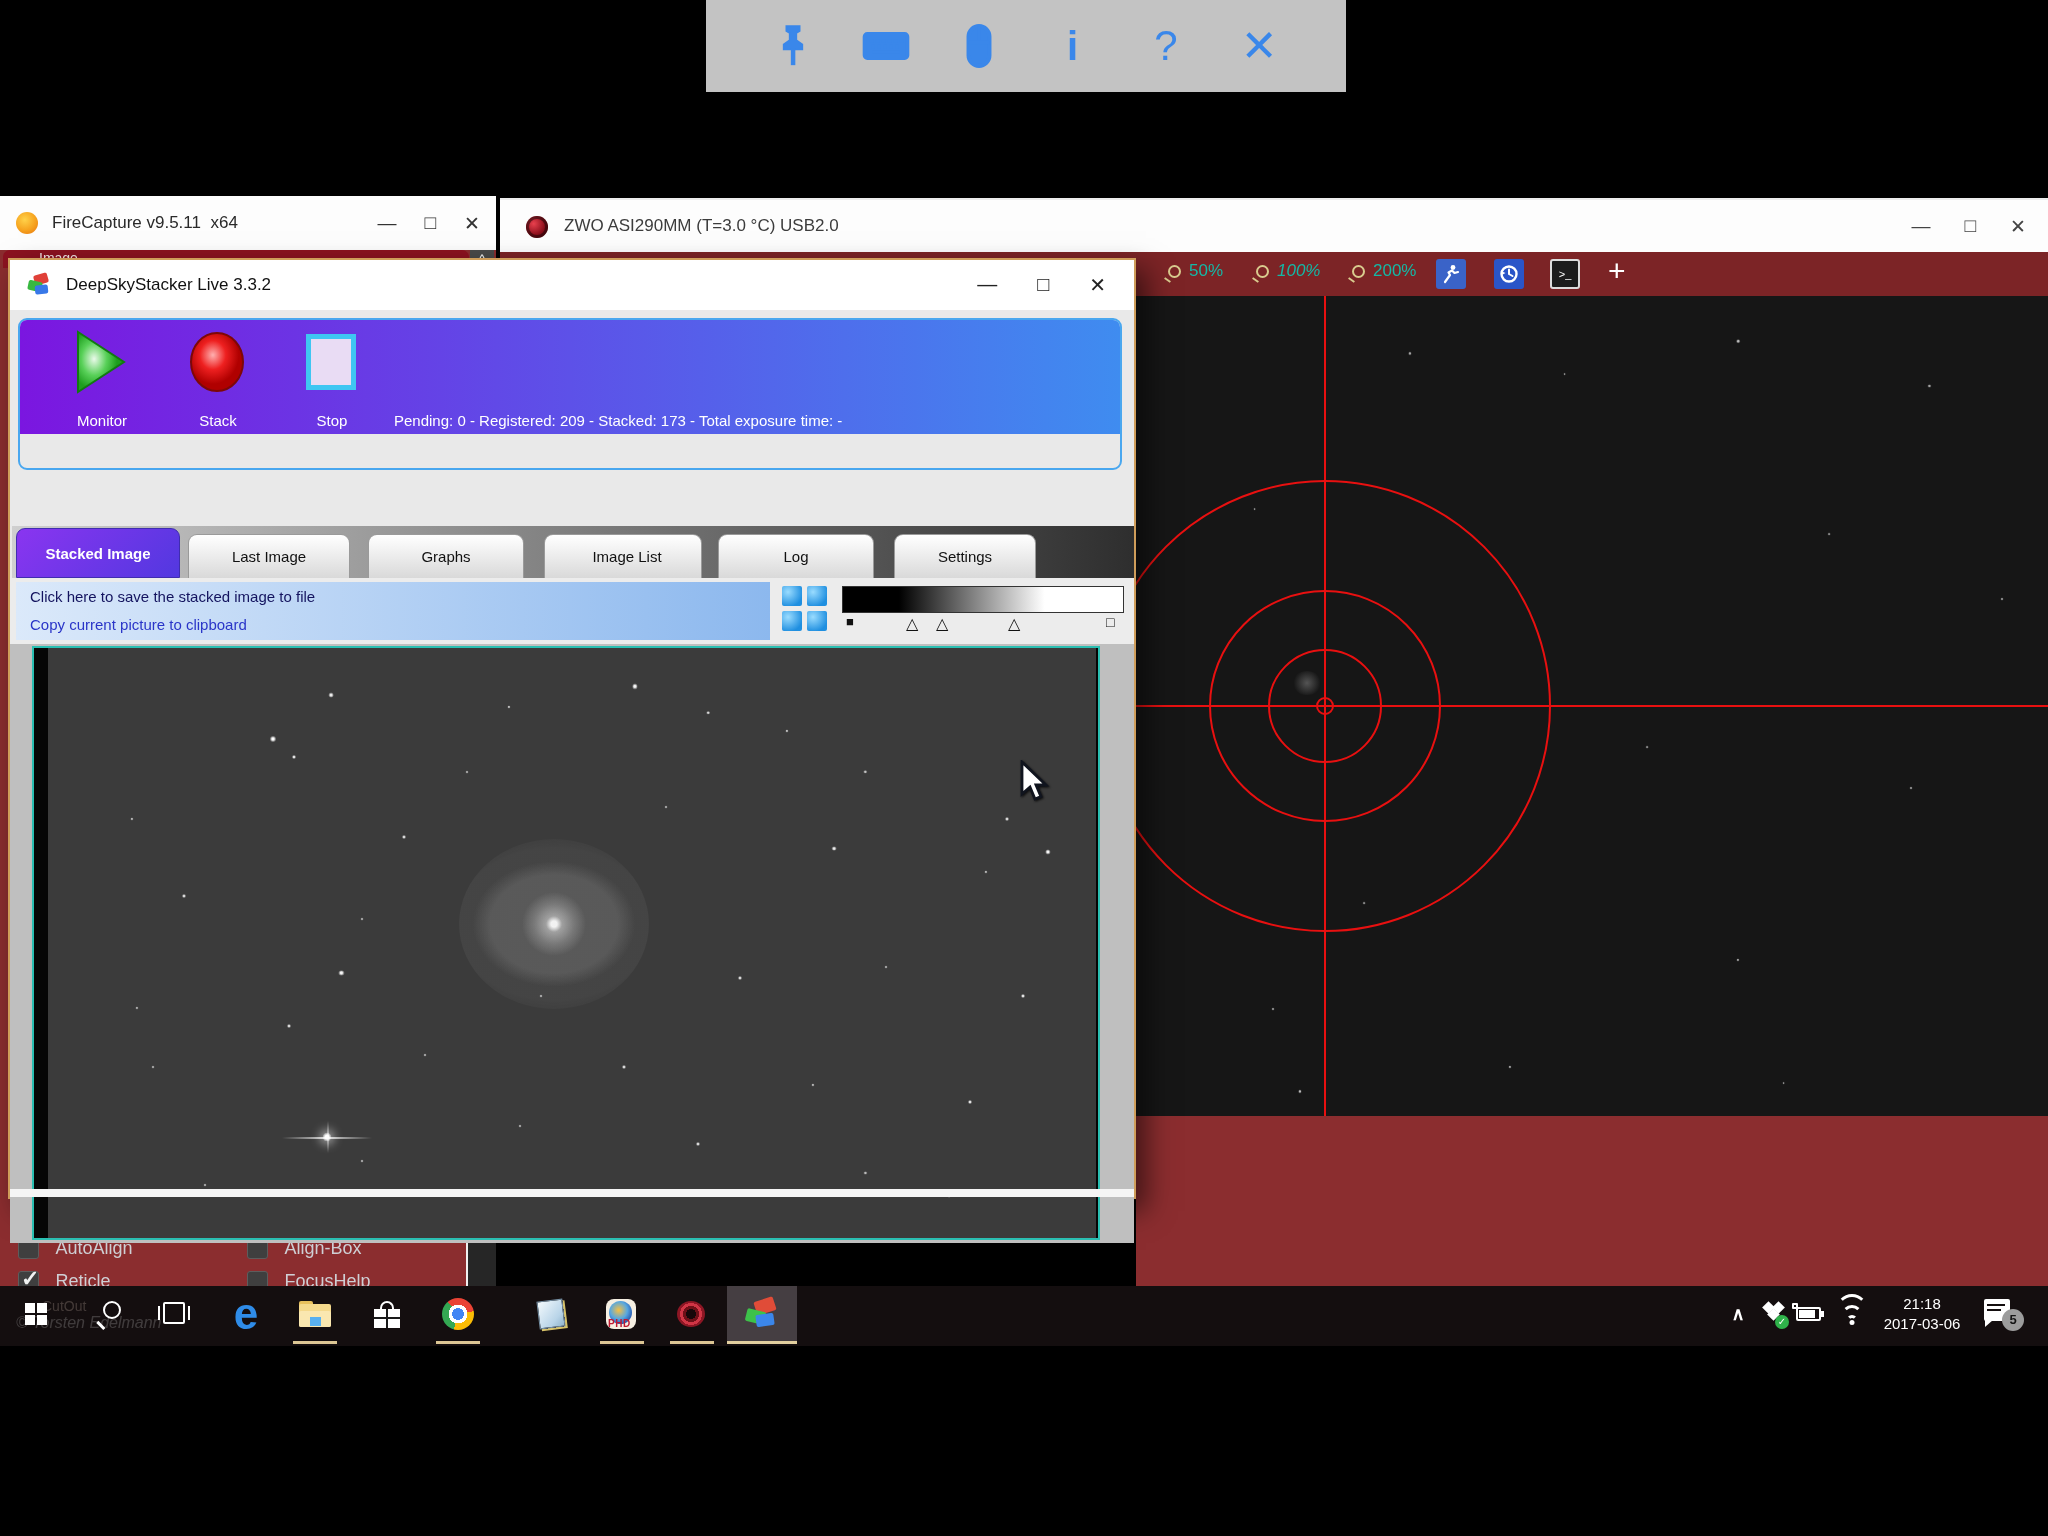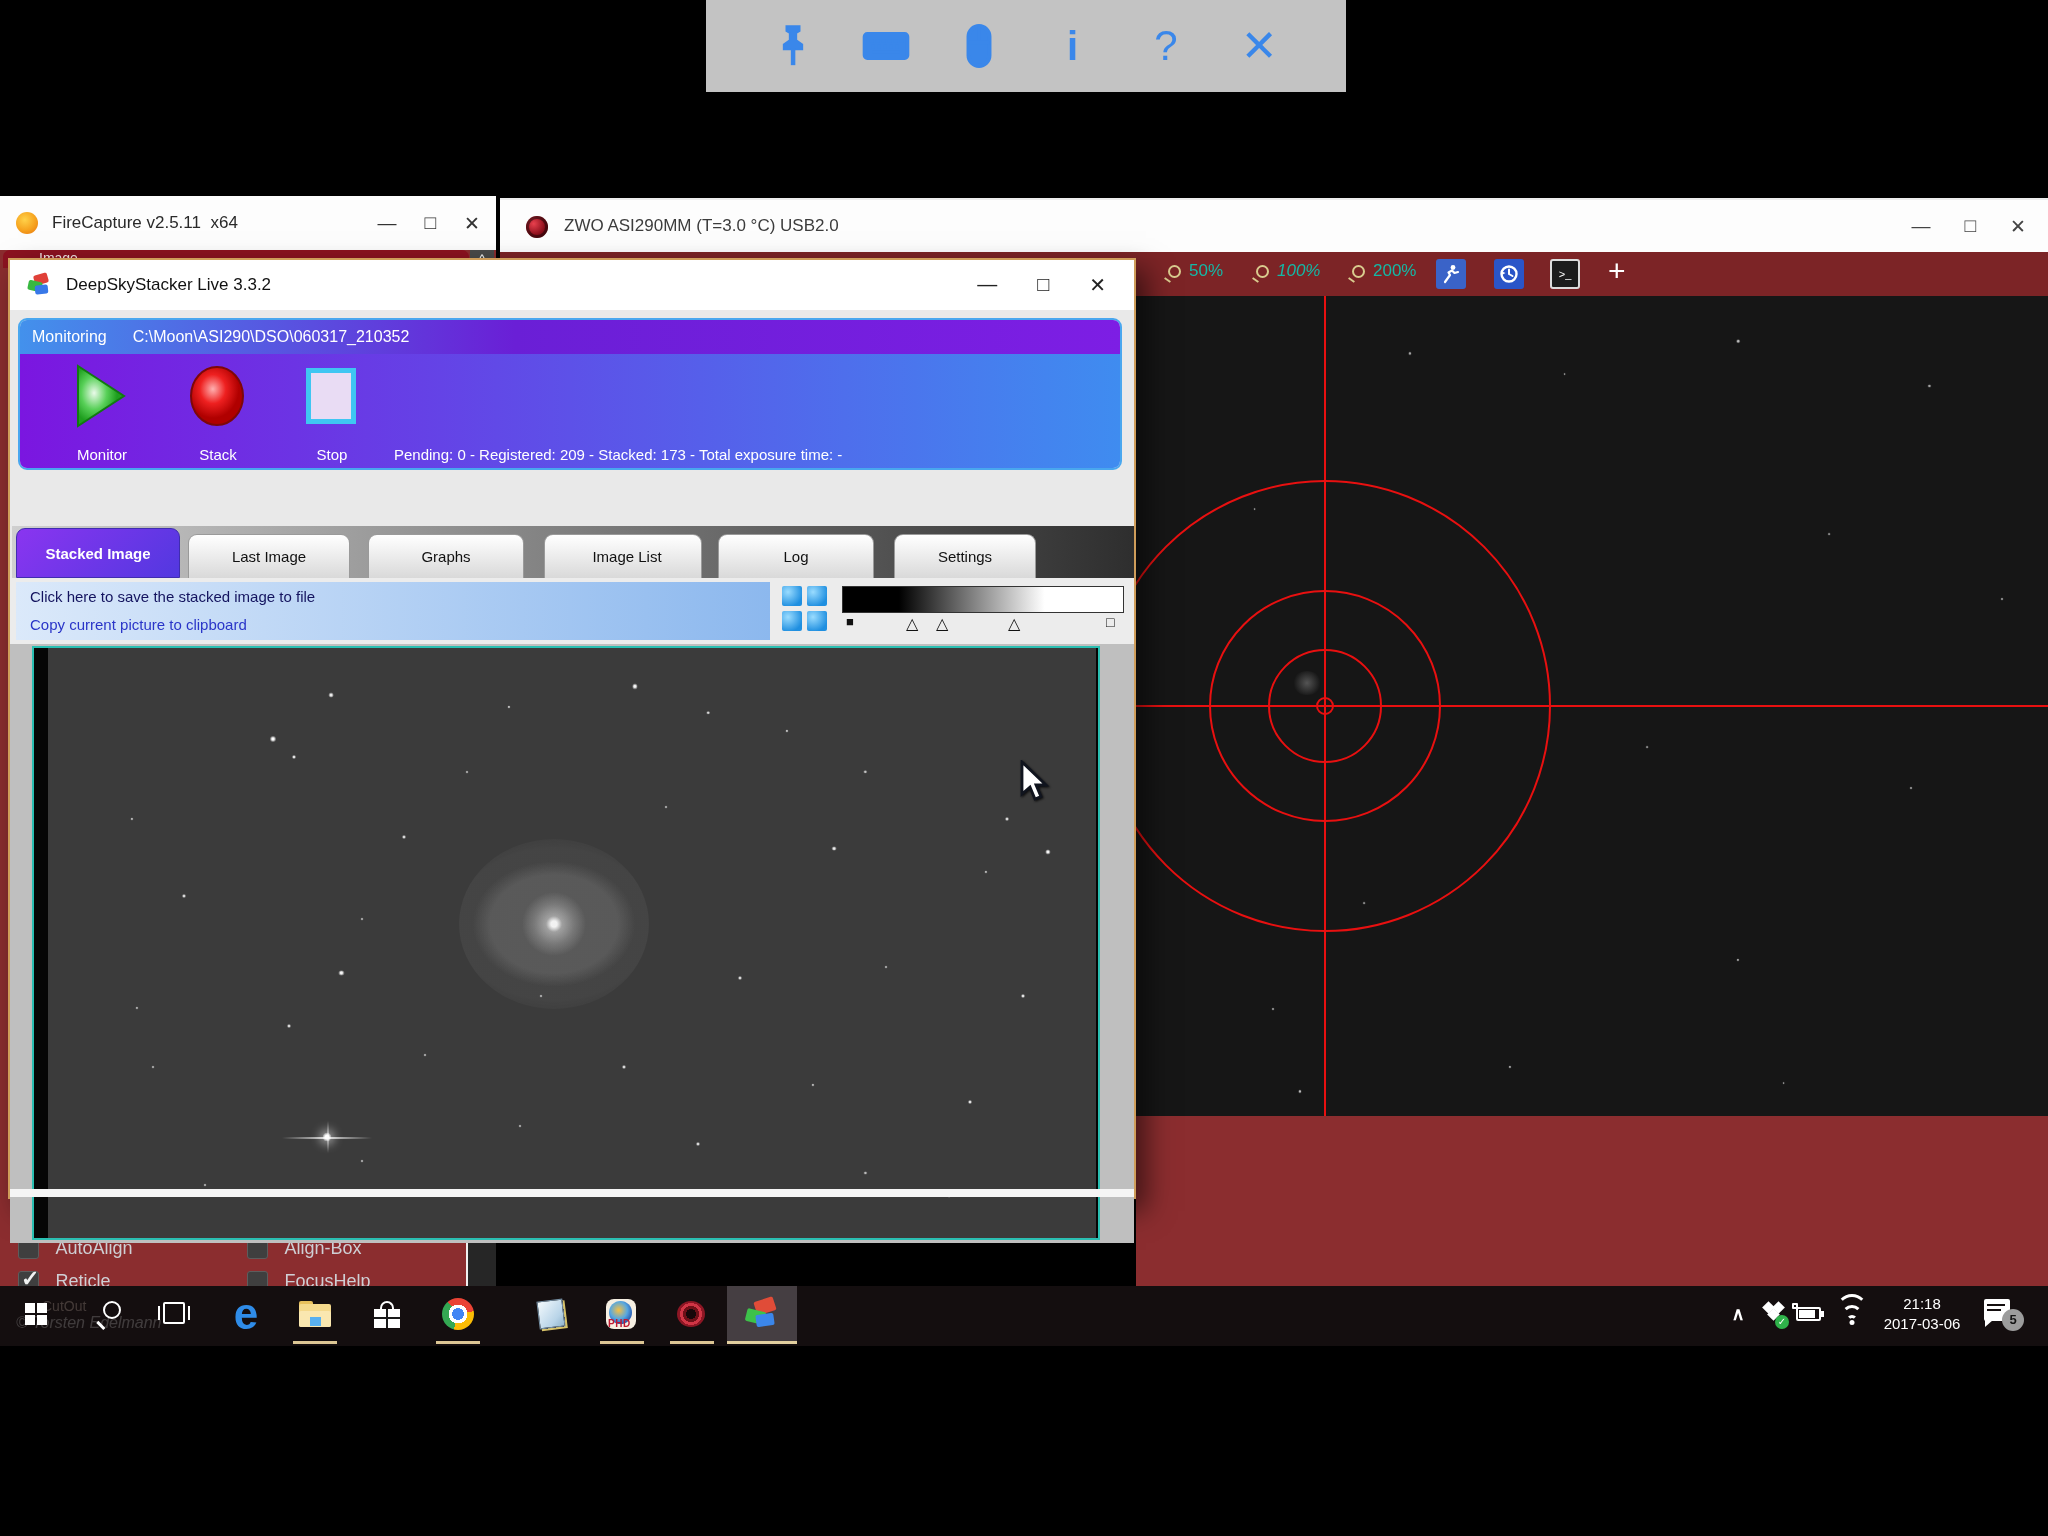--- a/index.html
+++ b/index.html
@@ -155,21 +155,21 @@
     <circle cx="189" cy="410" r="115" fill="none" stroke="#e81010" stroke-width="2"></circle>
     <circle cx="189" cy="410" r="225" fill="none" stroke="#e81010" stroke-width="2"></circle>
   </svg>
 </div>
 
 <div class="a" style="left:1136px; top:1116px; width:912px; height:180px; background:#8b2d2f;"></div>
 
 <div class="a titlebar" style="left:0; top:196px; width:496px; height:54px;">
   <span class="a" style="left:16px; top:16px; width:22px; height:22px; border-radius:50%;
                background:radial-gradient(circle at 40% 35%, #ffd24a 0%, #f6a21e 55%, #e87410 100%);"></span>
-  <span style="margin-left:52px; font-size:17px; color:#2a2a2a; white-space:pre;">FireCapture v2.5.11  x64</span>
+  <span style="margin-left:52px; font-size:17px; color:#2a2a2a; white-space:pre;">FireCapture v9.5.11  x64</span>
   <span class="winbtns" style="gap:28px; padding-right:16px; color:#333;">
     <span>—</span>
     <span>□</span>
     <span>✕</span>
   </span>
 </div>
 
 <div class="a fc-panel" style="left:0; top:250px; width:496px; height:1096px;">
   <div class="a fc-redbar" style="left:3px; top:0; width:466px; height:18px; padding-left:36px;">
     <span>Image</span>
@@ -218,24 +218,20 @@
     <span class="winbtns" style="color:#222; gap:40px; padding-right:28px; font-size:20px;">
       <span>—</span>
       <span>□</span>
       <span>✕</span>
     </span>
   </div>
 
   <div class="dss-client">
 
     <div class="monitor-block">
-      <div class="monitor-bar">
-        <span style="margin-left:12px;">Monitoring</span>
-        <span style="margin-left:26px;">C:\Moon\ASI290\DSO\060317_210352</span>
-      </div>
       <div class="tool-bar">
         <svg class="a" width="50" height="64" viewBox="0 0 50 64" style="left:56px; top:10px;">
           <defs>
               <radialGradient id="gGreen" cx="35%" cy="45%">
                 <stop offset="0%" stop-color="#eafaea"></stop>
                 <stop offset="55%" stop-color="#58d058"></stop>
                 <stop offset="100%" stop-color="#1e9e1e"></stop>
               </radialGradient>
             </defs>
           <polygon points="2,2 48,32 2,62" fill="url(#gGreen)" stroke="#127a12" stroke-width="2"></polygon>

